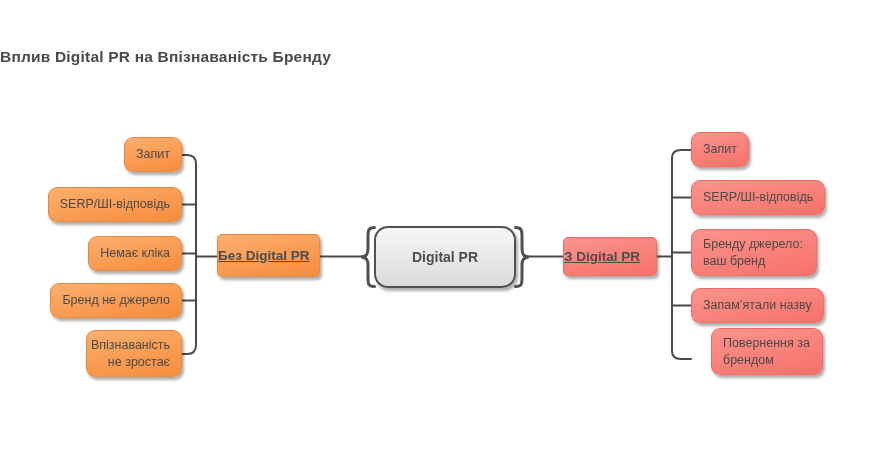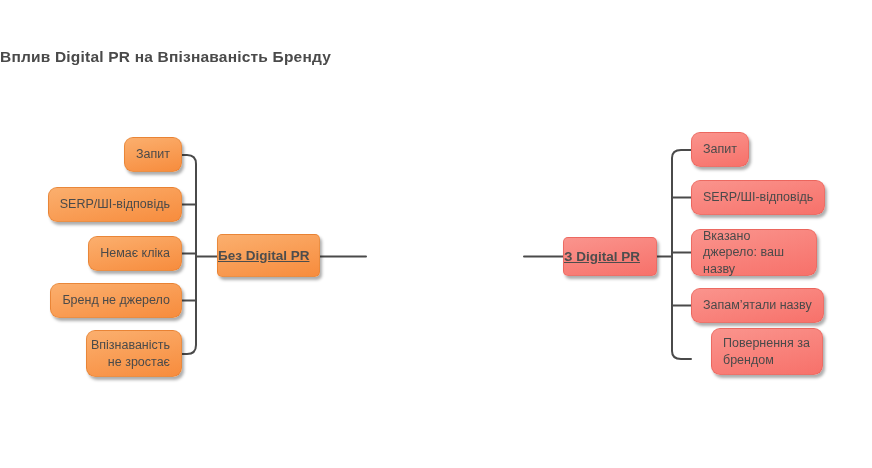--- a/index.html
+++ b/index.html
@@ -95,33 +95,44 @@
     <span>Бренд не джерело</span>
   </div>
   <div class="node leaf twoline left-col orange" style="top:330px; width:96px;">
     <span>Впізнаваність не зростає</span>
   </div>
 
   <div class="node branch-label orange" style="left:217px; top:234px; width:103px; height:43px;">
     <span>Без Digital PR</span>
   </div>
 
+  <div class="center-node">
+    <svg class="brace left" width="16" height="62" viewBox="0 0 16 62">
+      <path d="M 14.5 1.5 C 8 1.5 8 5 8 11 L 8 22 C 8 28 7 30 1.5 31 C 7 32 8 34 8 40 L 8 51 C 8 58 8 60.5 14.5 60.5" fill="none" stroke="#4F4F4F" stroke-width="3" stroke-linecap="round"></path>
+    </svg>
+    <div class="center-rect">
+      <span>Digital PR</span>
+    </div>
+    <svg class="brace right" width="16" height="62" viewBox="0 0 16 62">
+      <path d="M 14.5 1.5 C 8 1.5 8 5 8 11 L 8 22 C 8 28 7 30 1.5 31 C 7 32 8 34 8 40 L 8 51 C 8 58 8 60.5 14.5 60.5" fill="none" stroke="#4F4F4F" stroke-width="3" stroke-linecap="round" transform="translate(16,0) scale(-1,1)"></path>
+    </svg>
+  </div>
 
   <div class="node branch-label red" style="left:563px; top:237px; width:94px; height:39px;">
     <span>З Digital PR</span>
   </div>
 
   <div class="node leaf oneline right-col red" style="top:132px;">
     <span>Запит</span>
   </div>
   <div class="node leaf oneline right-col red" style="top:180px;">
     <span>SERP/ШІ-відповідь</span>
   </div>
   <div class="node leaf twoline right-col red" style="top:229px; width:126px;">
-    <span>Вказано джерело: ваш назву</span>
+    <span>Бренду джерело: ваш бренд</span>
   </div>
   <div class="node leaf oneline right-col red" style="top:288px;">
     <span>Запам’ятали назву</span>
   </div>
   <div class="node leaf twoline right-col red" style="top:328px; width:112px;margin-left:20px;">
     <span>Повернення за брендом</span>
   </div>
 
 </div>
 

